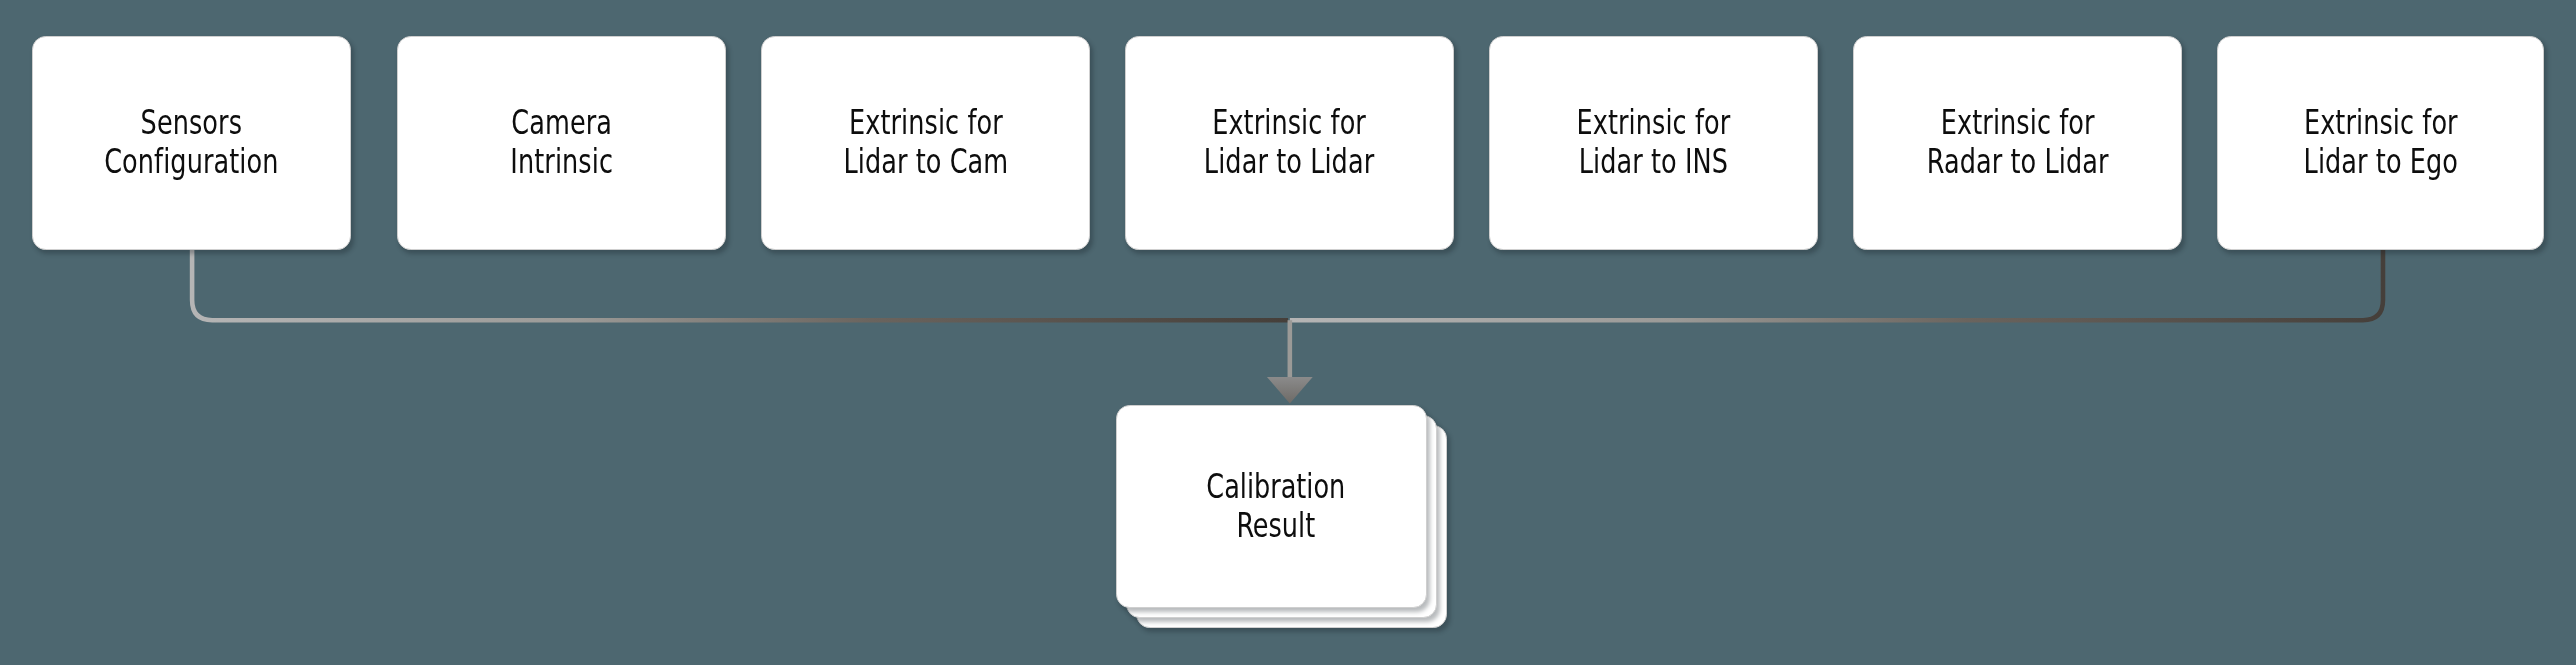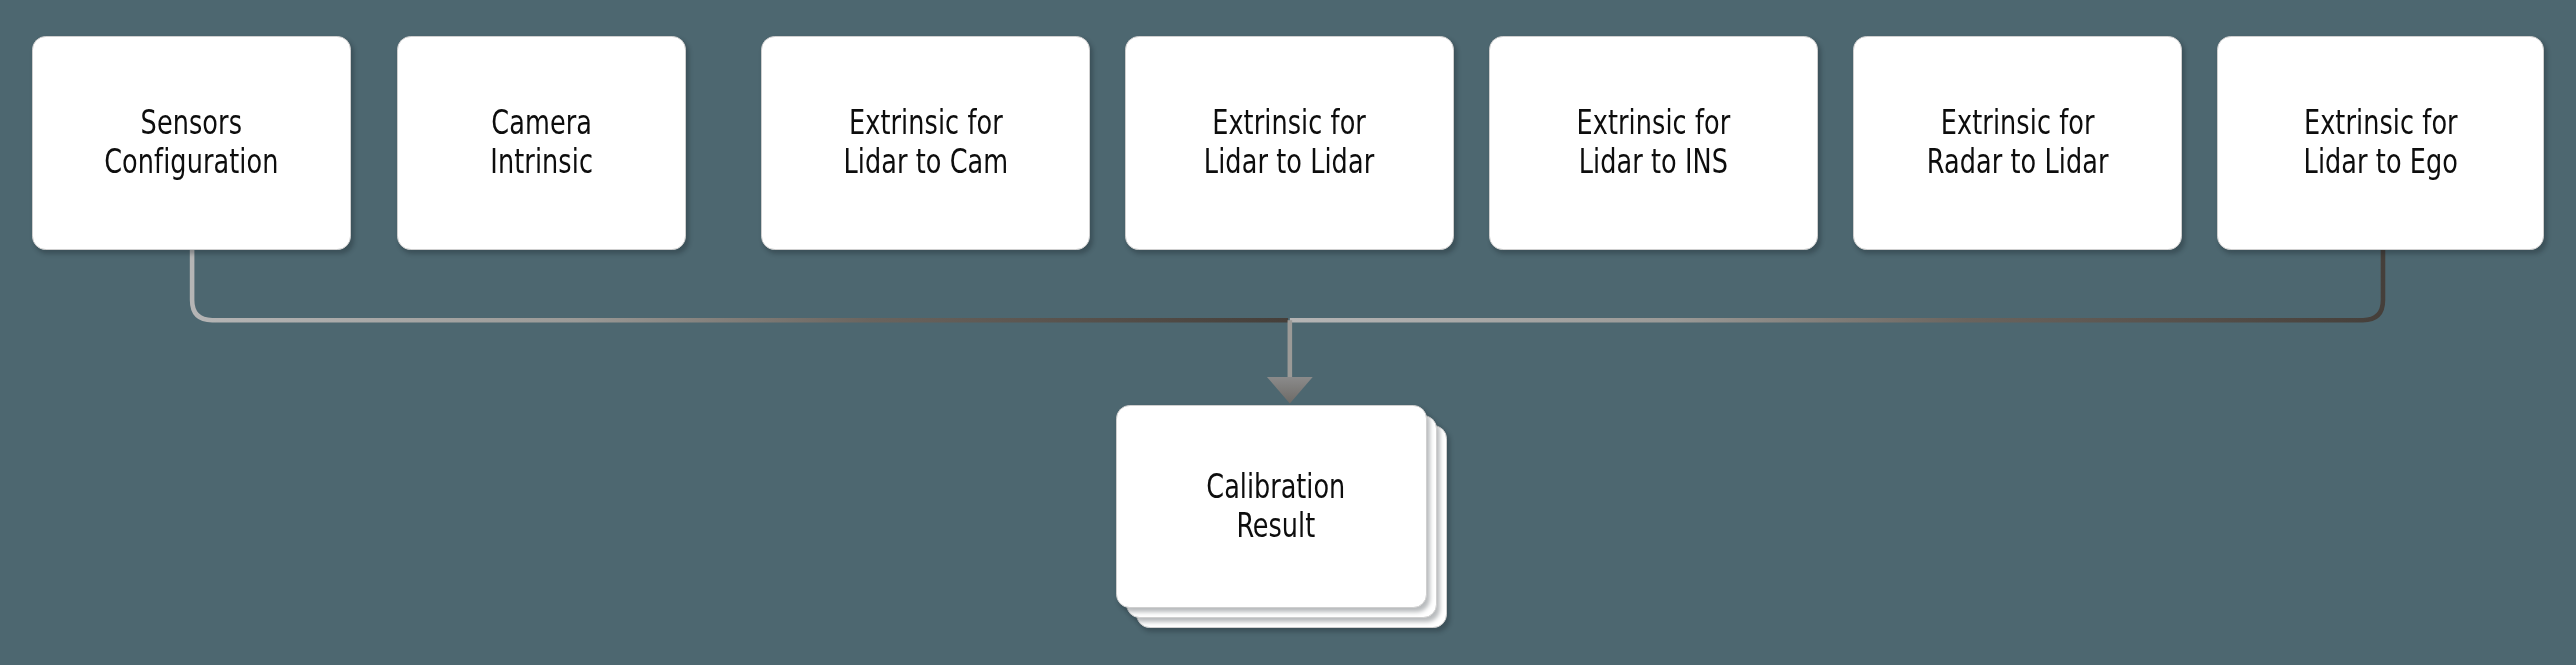--- a/index.html
+++ b/index.html
@@ -129,21 +129,21 @@
 
     <line x1="1410" y1="350" x2="1410" y2="418" stroke="#9b9a97" stroke-width="5"></line>
     <polygon points="1385,412 1435,412 1410,441" fill="url(#arrowgrad)"></polygon>
   </svg>
 
   <div class="node src" style="left:32px;  width:319px;">
     <span class="label">Sensors
 Configuration</span>
   </div>
 
-  <div class="node src" style="left:397px; width:289px;">
+  <div class="node src" style="left:397px; width:329px;">
     <span class="label">Camera
 Intrinsic</span>
   </div>
 
   <div class="node src" style="left:761px; width:329px;">
     <span class="label">Extrinsic for
 Lidar to Cam</span>
   </div>
 
   <div class="node src" style="left:1125px; width:329px;">

